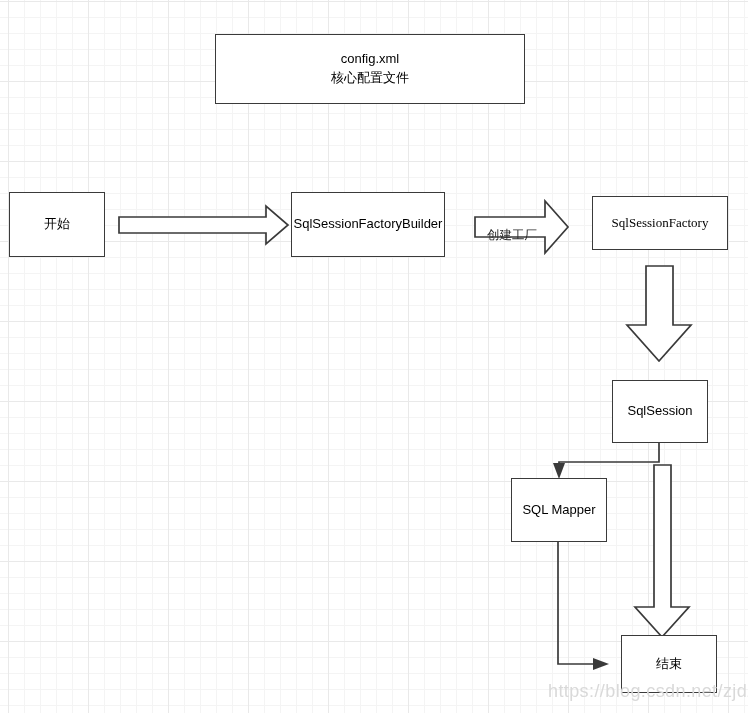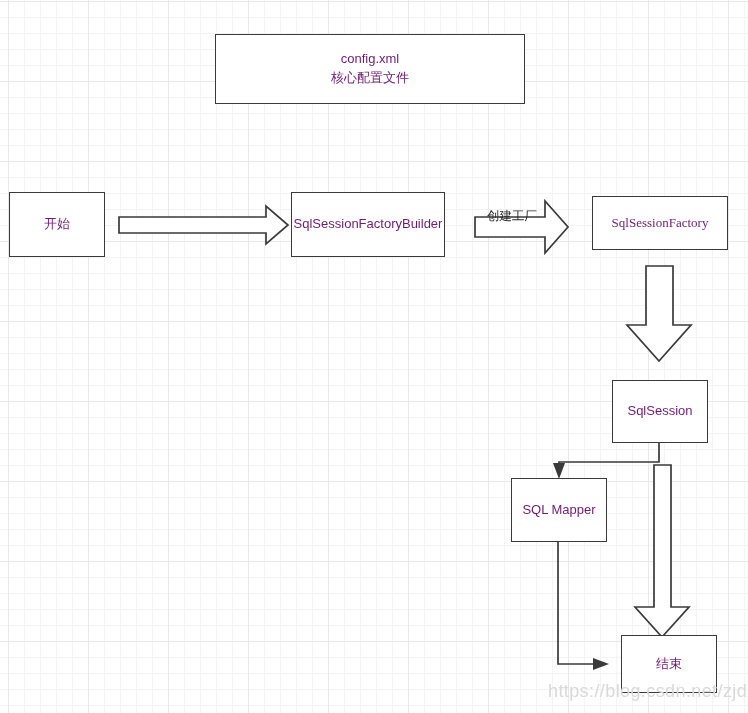--- a/index.html
+++ b/index.html
@@ -28,21 +28,21 @@
   }
   .node {
     position: absolute;
     box-sizing: border-box;
     background: #ffffff;
     border: 1.6px solid #3a3a3a;
     display: flex;
     align-items: center;
     justify-content: center;
     text-align: center;
-    color: #701a75;
+    color: #000000;
     font-size: 13px;
     line-height: 1.45;
     padding: 2px 6px;
   }
   .node-text { display: block; }
   svg.layer {
     position: absolute;
     left: 0;
     top: 0;
     width: 748px;
@@ -125,17 +125,17 @@
   </div>
 
   <div class="node" style="left:612px; top:380px; width:96px; height:63px;">
     <span class="node-text">SqlSession</span>
   </div>
 
   <div class="node" style="left:609px; top:635px; width:96px; height:58px;margin-left:12px;">
     <span class="node-text">结束</span>
   </div>
 
-  <div class="arrow-label" style="left:487px; top:208px;text-align:right;">创建工厂</div>
+  <div class="arrow-label" style="left:487px; top:227px;text-align:right;">创建工厂</div>
 
   <div class="watermark">https://blog.csdn.net/zjdzka</div>
 
 </div>
 
 </body></html>

